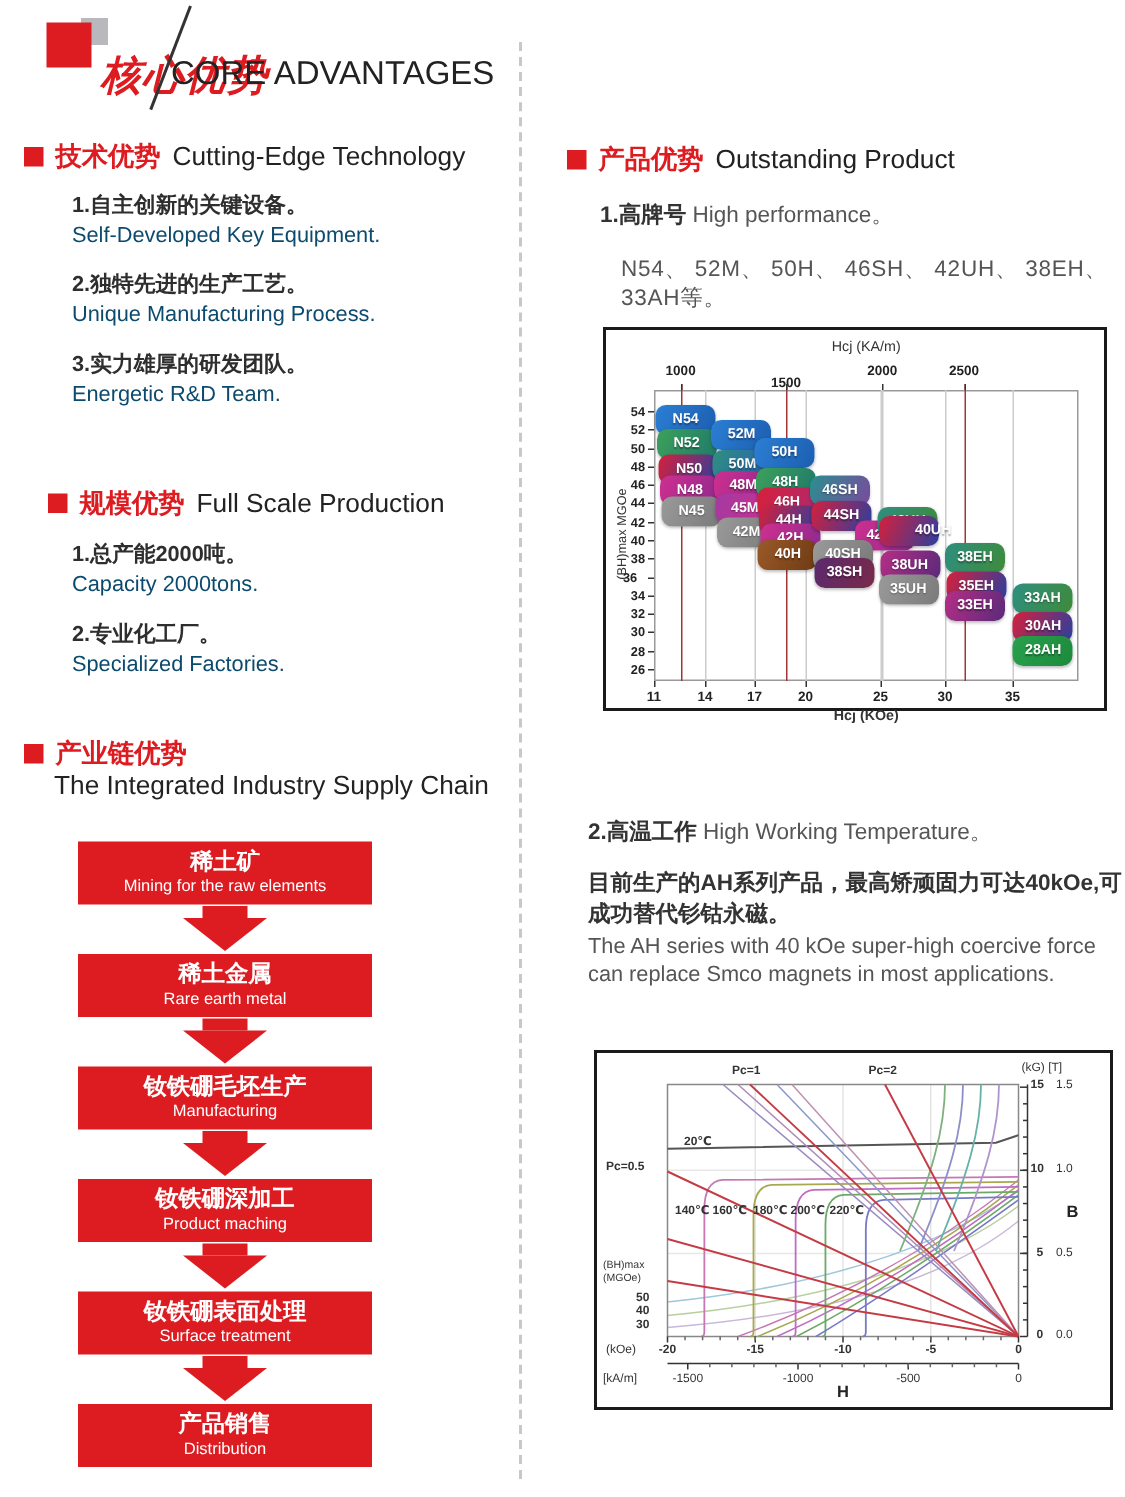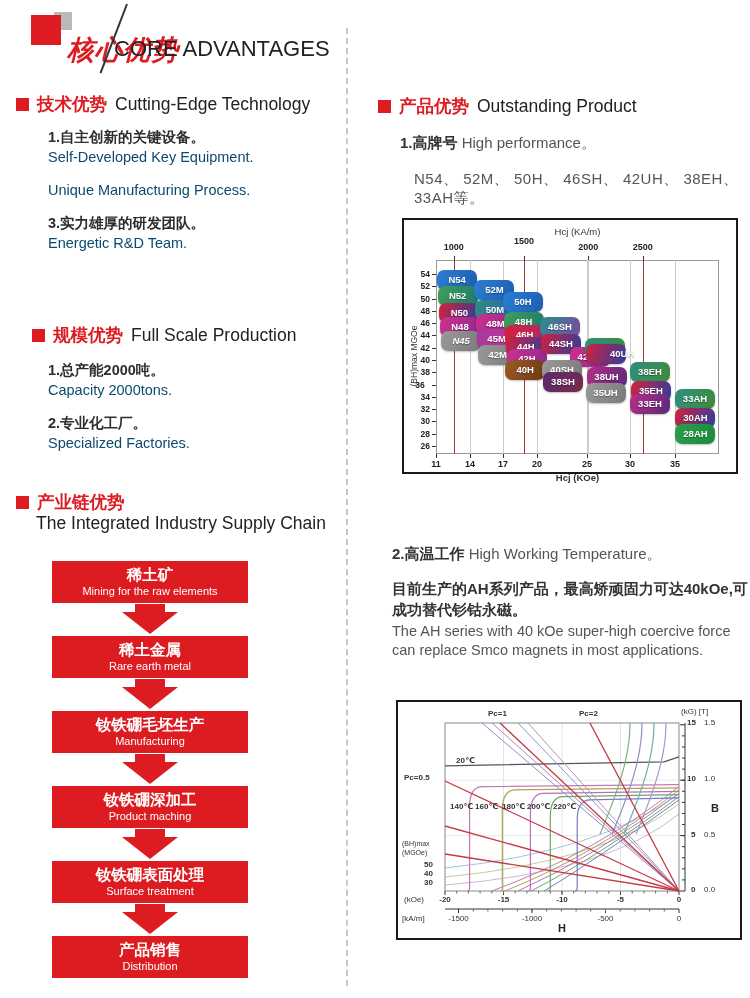--- a/index.html
+++ b/index.html
@@ -62,20 +62,21 @@
     <span class="bullet"></span>
     <span class="sec-zh">技术优势</span>
     <span class="sec-en">Cutting-Edge Technology</span>
   </div>
   <div class="abs items" style="left:48px;top:127px;" id="sec0-items">
       <div class="item">
         <div class="item-zh">1.自主创新的关键设备。</div>
         <div class="item-en">Self-Developed Key Equipment.</div>
       </div>
       <div class="item">
+        <div class="item-zh">2.独特先进的生产工艺。</div>
         <div class="item-en">Unique Manufacturing Process.</div>
       </div>
       <div class="item">
         <div class="item-zh">3.实力雄厚的研发团队。</div>
         <div class="item-en">Energetic R&amp;D Team.</div>
       </div>
     </div>
 
   <div class="abs sec-row" style="left:32px;top:323px;">
     <span class="bullet"></span>
@@ -167,21 +168,21 @@
       <div style="position: absolute; left: 133px; top: 40px; width: 1px; height: 194px; background: rgb(204, 204, 204);"></div>
       <div style="position: absolute; left: 183px; top: 40px; width: 1px; height: 194px; background: rgb(204, 204, 204);"></div>
       <div style="position: absolute; left: 226px; top: 40px; width: 1px; height: 194px; background: rgb(204, 204, 204);"></div>
       <div style="position: absolute; left: 271px; top: 40px; width: 1px; height: 194px; background: rgb(204, 204, 204);"></div>
       <div style="position: absolute; left: 184.143px; top: 40px; width: 1px; height: 194px; background: rgb(204, 204, 204);"></div>
       <div style="position: absolute; left: 49.753px; top: 36px; width: 1.5px; height: 198px; background: rgb(160, 54, 54);"></div>
       <div style="position: absolute; left: 119.963px; top: 36px; width: 1.5px; height: 198px; background: rgb(160, 54, 54);"></div>
       <div style="position: absolute; left: 238.745px; top: 36px; width: 1.5px; height: 198px; background: rgb(160, 54, 54);"></div>
       <div class="tick-lab" style="position: absolute; left: 29.753px; top: 22px; width: 40px; text-align: center;">1000</div>
       <div style="position: absolute; left: 49.753px; top: 36px; width: 1px; height: 4px; background: rgb(51, 51, 51);"></div>
-      <div class="tick-lab" style="position: absolute; left: 99.9629px; top: 16px; width: 40px; text-align: center;">1500</div>
+      <div class="tick-lab" style="position: absolute; left: 99.9629px; top: 30px; width: 40px; text-align: center;">1500</div>
       <div style="position: absolute; left: 119.963px; top: 36px; width: 1px; height: 4px; background: rgb(51, 51, 51);"></div>
       <div class="tick-lab" style="position: absolute; left: 164.143px; top: 22px; width: 40px; text-align: center;">2000</div>
       <div style="position: absolute; left: 184.143px; top: 36px; width: 1px; height: 4px; background: rgb(51, 51, 51);"></div>
       <div class="tick-lab" style="position: absolute; left: 218.745px; top: 22px; width: 40px; text-align: center;">2500</div>
       <div style="position: absolute; left: 238.745px; top: 36px; width: 1px; height: 4px; background: rgb(51, 51, 51);"></div>
       <div style="position: absolute; left: 32px; top: 234px; width: 1px; height: 4px; background: rgb(51, 51, 51);"></div>
       <div class="tick-lab" style="position: absolute; left: 17px; top: 239px; width: 30px; text-align: center;">11</div>
       <div style="position: absolute; left: 66px; top: 234px; width: 1px; height: 4px; background: rgb(51, 51, 51);"></div>
       <div class="tick-lab" style="position: absolute; left: 51px; top: 239px; width: 30px; text-align: center;">14</div>
       <div style="position: absolute; left: 99px; top: 234px; width: 1px; height: 4px; background: rgb(51, 51, 51);"></div>
@@ -221,21 +222,21 @@
       <div style="position: absolute; left: 28px; top: 201.36px; width: 4px; height: 1px; background: rgb(51, 51, 51);"></div>
       <div class="tick-lab" style="position: absolute; left: 6px; top: 196.36px; width: 20px; text-align: right; font-size: 8.5px;">30</div>
       <div style="position: absolute; left: 28px; top: 213.64px; width: 4px; height: 1px; background: rgb(51, 51, 51);"></div>
       <div class="tick-lab" style="position: absolute; left: 6px; top: 208.64px; width: 20px; text-align: right; font-size: 8.5px;">28</div>
       <div style="position: absolute; left: 28px; top: 225.92px; width: 4px; height: 1px; background: rgb(51, 51, 51);"></div>
       <div class="tick-lab" style="position: absolute; left: 6px; top: 220.92px; width: 20px; text-align: right; font-size: 8.5px;">26</div>
       <div class="grade-blk" style="left: 33.1333px; top: 50.14px; background: linear-gradient(115deg, rgb(43, 127, 212), rgb(28, 94, 176));">N54</div>
       <div class="grade-blk" style="left: 33.7px; top: 66.104px; background: linear-gradient(115deg, rgb(61, 160, 90), rgb(31, 122, 106));">N52</div>
       <div class="grade-blk" style="left: 35.4px; top: 82.682px; background: linear-gradient(115deg, rgb(214, 32, 60), rgb(43, 63, 158));">N50</div>
       <div class="grade-blk" style="left: 35.9667px; top: 97.418px; background: linear-gradient(115deg, rgb(207, 47, 142), rgb(142, 42, 142));">N48</div>
-      <div class="grade-blk" style="left: 37.1px; top: 110.926px; background: linear-gradient(115deg, rgb(154, 154, 154), rgb(122, 122, 122)); font-style: italic;">N45</div>
+      <div class="grade-blk" style="left: 37.1px; top: 110.926px; background: linear-gradient(115deg, rgb(154, 154, 154), rgb(122, 122, 122));">N45</div>
       <div class="grade-blk" style="left: 70.4px; top: 59.964px; background: linear-gradient(115deg, rgb(43, 127, 212), rgb(28, 94, 176));">52M</div>
       <div class="grade-blk" style="left: 70.95px; top: 79.612px; background: linear-gradient(115deg, rgb(46, 143, 128), rgb(43, 95, 180));">50M</div>
       <div class="grade-blk" style="left: 71.5px; top: 94.348px; background: linear-gradient(115deg, rgb(207, 47, 142), rgb(142, 42, 142));">48M</div>
       <div class="grade-blk" style="left: 72.6px; top: 109.084px; background: linear-gradient(115deg, rgb(162, 58, 162), rgb(207, 47, 142));">45M</div>
       <div class="grade-blk" style="left: 73.7px; top: 125.048px; background: linear-gradient(115deg, rgb(154, 154, 154), rgb(122, 122, 122));">42M</div>
       <div class="grade-blk" style="left: 99px; top: 72.244px; background: linear-gradient(115deg, rgb(43, 127, 212), rgb(28, 94, 176));">50H</div>
       <div class="grade-blk" style="left: 99.5667px; top: 91.892px; background: linear-gradient(115deg, rgb(61, 160, 90), rgb(31, 122, 106));">48H</div>
       <div class="grade-blk" style="left: 100.7px; top: 104.786px; background: linear-gradient(115deg, rgb(214, 32, 60), rgb(176, 42, 110));">46H</div>
       <div class="grade-blk" style="left: 101.833px; top: 117.066px; background: linear-gradient(115deg, rgb(214, 32, 60), rgb(43, 63, 158));">44H</div>
       <div class="grade-blk" style="left: 102.967px; top: 128.732px; background: linear-gradient(115deg, rgb(207, 47, 142), rgb(142, 42, 142));">42H</div>

